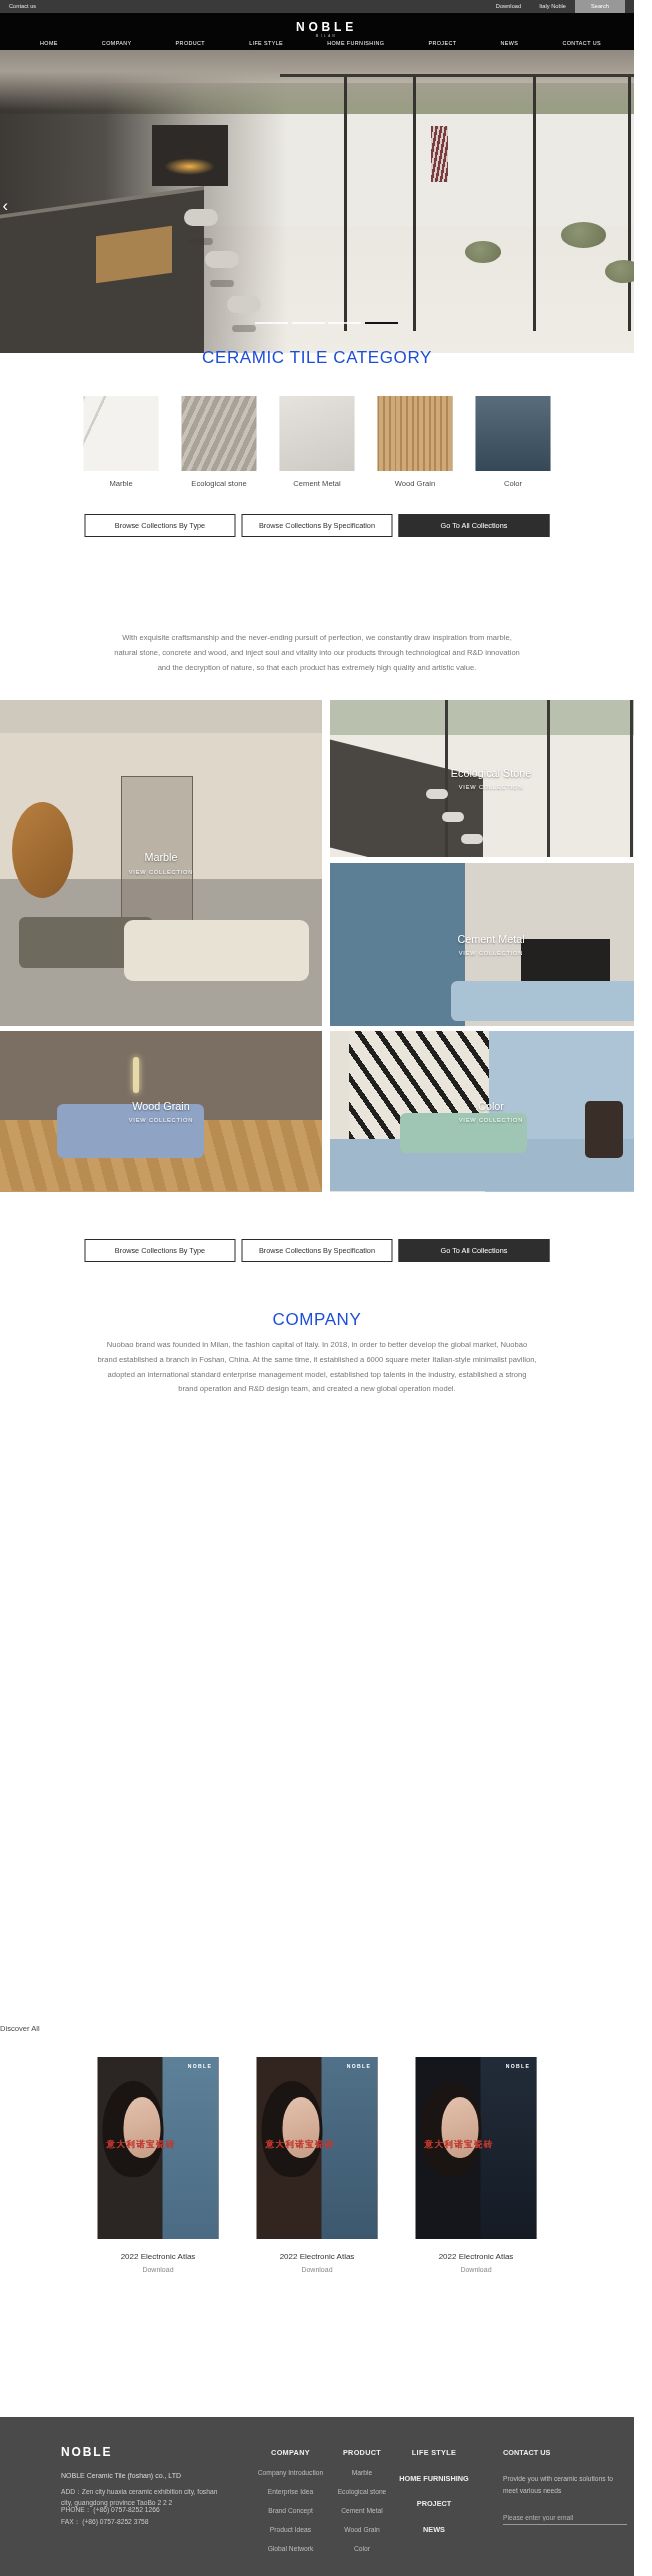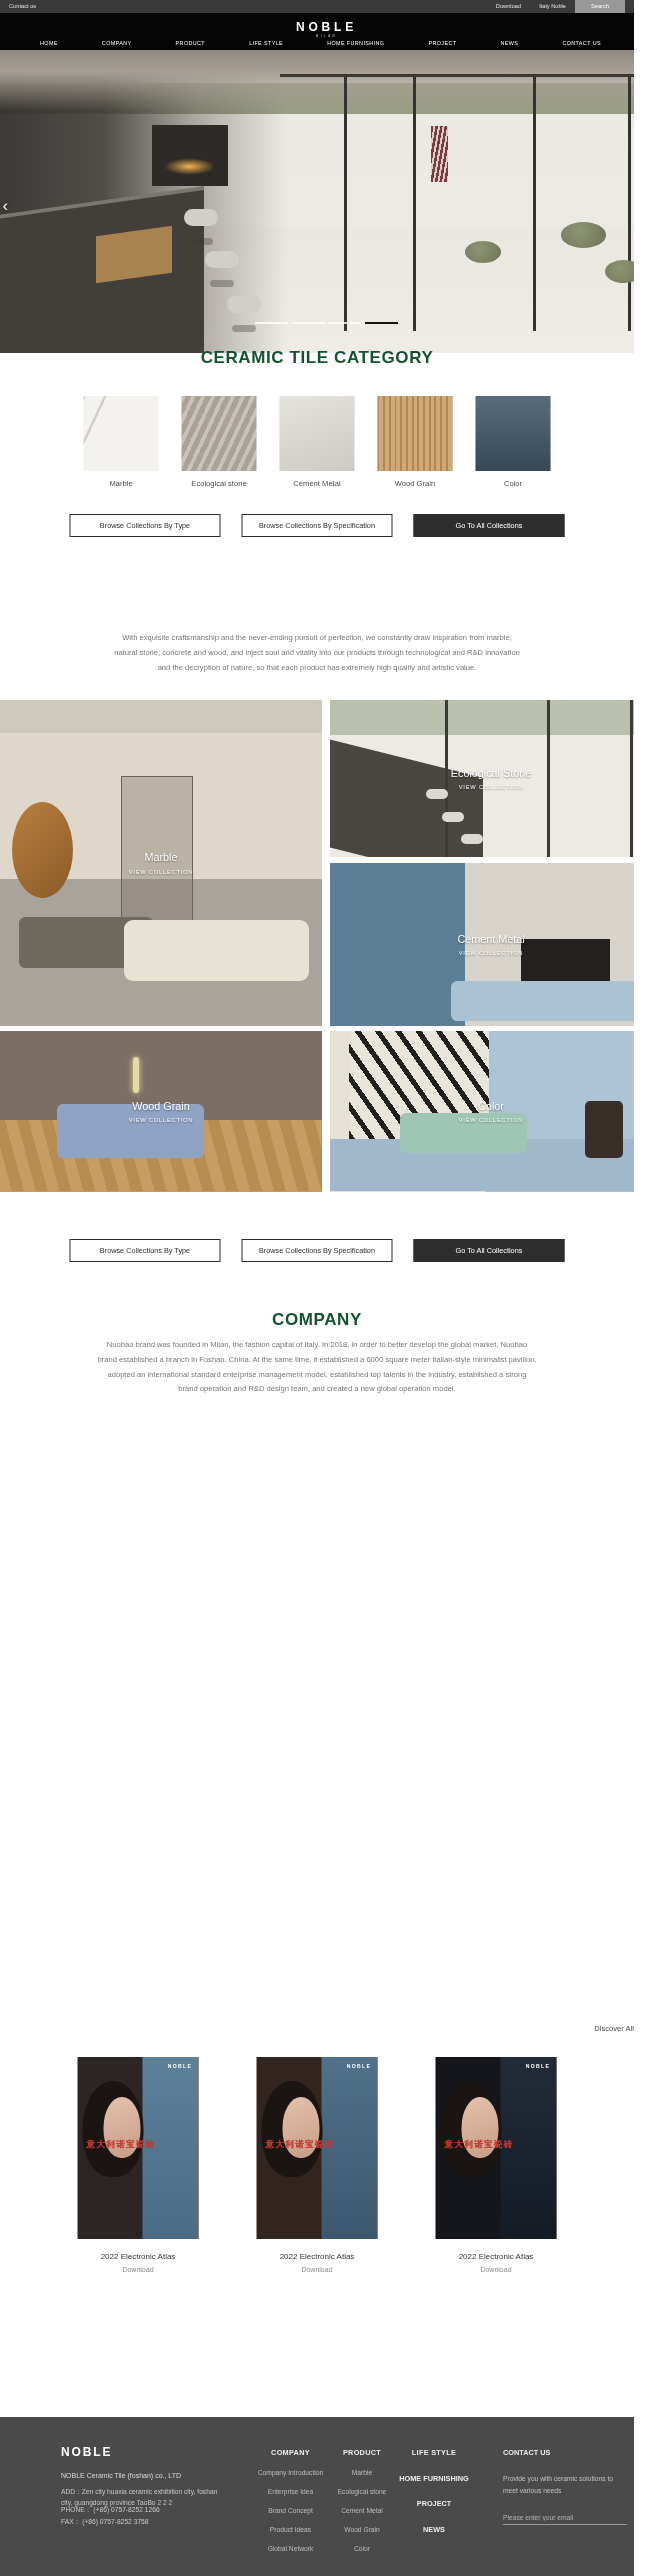--- a/index.html
+++ b/index.html
@@ -42,25 +42,25 @@
   .hero .garment{position:absolute;left:431px;top:76px;width:16.6px;height:56px;
         background:repeating-linear-gradient(100deg,#7a3b41 0 2.5px,#d9cfc6 2.5px 4.5px);}
   .hero .plant{position:absolute;border-radius:50%;background:radial-gradient(circle at 40% 35%,#8d9574,#6d7455);}
   .hero-prev{position:absolute;left:2.5px;top:148px;color:#fff;font-size:16.6px;line-height:1;cursor:pointer;
         text-shadow:0 0 2.5px rgba(0,0,0,.4);}
   .pager{position:absolute;top:272px;left:0;width:100%;display:flex;justify-content:center;gap:3.8px;}
   .pager span{width:33px;height:1.9px;background:rgba(255,255,255,.8);cursor:pointer;}
   .pager span.active{background:#141414;}
 
   
-  .h2{position:absolute;left:0;width:100%;text-align:center;font-size:17px;font-weight:bold;
-      color:#14532d;letter-spacing:0.6px;}
+  .h2{position:absolute;left:0;width:100%;text-align:center;font-size:17px;font-weight:normal;
+      color:#1d4ed8;letter-spacing:0.6px;}
   .para{position:absolute;left:50%;transform:translateX(-50%);width:408px;text-align:center;
       font-size:7.6px;line-height:1.95;color:#777;}
-  .btnrow{position:absolute;left:50%;transform:translateX(-50%);display:flex;gap:21px;}
+  .btnrow{position:absolute;left:50%;transform:translateX(-50%);display:flex;gap:6px;}
   .btn{width:151px;height:23px;display:flex;align-items:center;justify-content:center;
       font-size:7.3px;color:#2f2f2f;background:#fff;border:0.6px solid #2a2a2a;cursor:pointer;box-sizing:border-box;}
   .btn.dark{background:#2e2e2e;color:#fff;border-color:#2e2e2e;}
 
   
   .swatches{position:absolute;top:396px;left:50%;transform:translateX(-50%);display:flex;gap:23px;}
   .swatch{width:75px;text-align:center;cursor:pointer;}
   .swatch .img{width:75px;height:75px;background-color:#ccc;}
   .swatch .lbl{margin-top:8.3px;font-size:7.6px;color:#4a4a4a;}
   .sw-marble .img{background-image:linear-gradient(115deg,rgba(190,185,178,.55) 0 2%,rgba(255,255,255,0) 2% 18%,rgba(176,170,162,.5) 19% 21%,rgba(255,255,255,0) 21%);}
@@ -121,22 +121,22 @@
       background:radial-gradient(circle at 35% 45%,#2f8f7c,#134c44 70%,#0b2f2a);}
   .about .shelf{position:absolute;left:229px;top:191px;width:166px;height:3.8px;background:#151515;box-shadow:0 45px 0 #151515,0 89px 0 #151515;}
   .about .sofa{position:absolute;left:389px;top:357px;width:210px;height:70px;border-radius:11.5px;background:#e9e5dc;}
   .about .ottoman{position:absolute;left:268px;top:395px;width:96px;height:45px;border-radius:7.6px;background:#14100e;}
   .about .spot{position:absolute;top:11.5px;width:3.8px;height:3.8px;border-radius:50%;background:#ffe9c0;box-shadow:0 0 5.1px 1.3px rgba(255,233,192,.8);}
   .about .atitle{position:absolute;top:148px;width:100%;text-align:center;color:#fff;font-size:18px;
       font-weight:bold;letter-spacing:1.3px;}
   .about .atext{position:absolute;top:209px;width:100%;text-align:center;color:#e8e8e8;font-size:7px;line-height:2;}
 
   
-  .discover{position:absolute;top:2024px;width:100%;text-align:right;font-size:7.6px;color:#4a4a4a;cursor:pointer;}
-  .covers{position:absolute;top:2057px;left:50%;transform:translateX(-50%);display:flex;gap:58px;}
+  .discover{position:absolute;top:2024px;width:100%;text-align:left;font-size:7.6px;color:#4a4a4a;cursor:pointer;}
+  .covers{position:absolute;top:2057px;left:50%;transform:translateX(-50%);display:flex;gap:38px;}
   .cover{width:121px;text-align:center;}
   .cover .art{position:relative;width:121px;height:182px;overflow:hidden;cursor:pointer;background:#2b2523;}
   .cover .panel{position:absolute;right:0;top:0;width:46%;height:100%;}
   .c1 .panel{background:linear-gradient(180deg,#5d8199,#4a6b83);}
   .c2 .panel{background:linear-gradient(180deg,#507189,#3c586e);}
   .c3 .panel{background:linear-gradient(180deg,#222c39,#141b25);}
   .c2 .art{background:#32241e;}
   .c3 .art{background:#14161c;}
   .cover .hair{position:absolute;left:5.1px;top:24px;width:61px;height:96px;border-radius:50% 50% 45% 45%;background:#1a1412;}
   .cover .face{position:absolute;left:25.5px;top:40px;width:37px;height:61px;border-radius:50% 50% 46% 46%;

